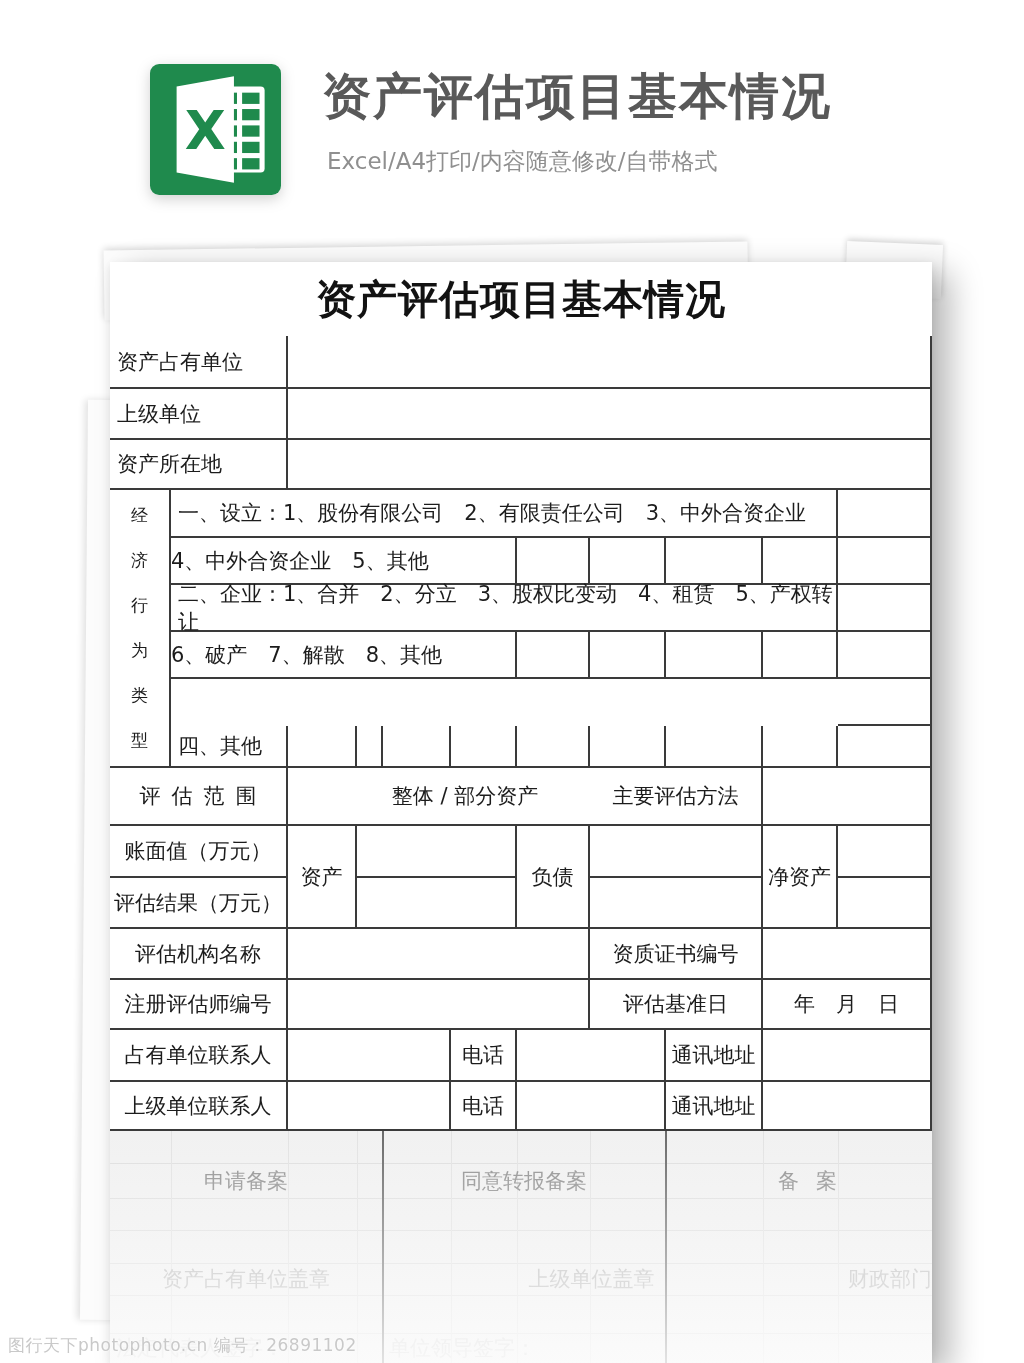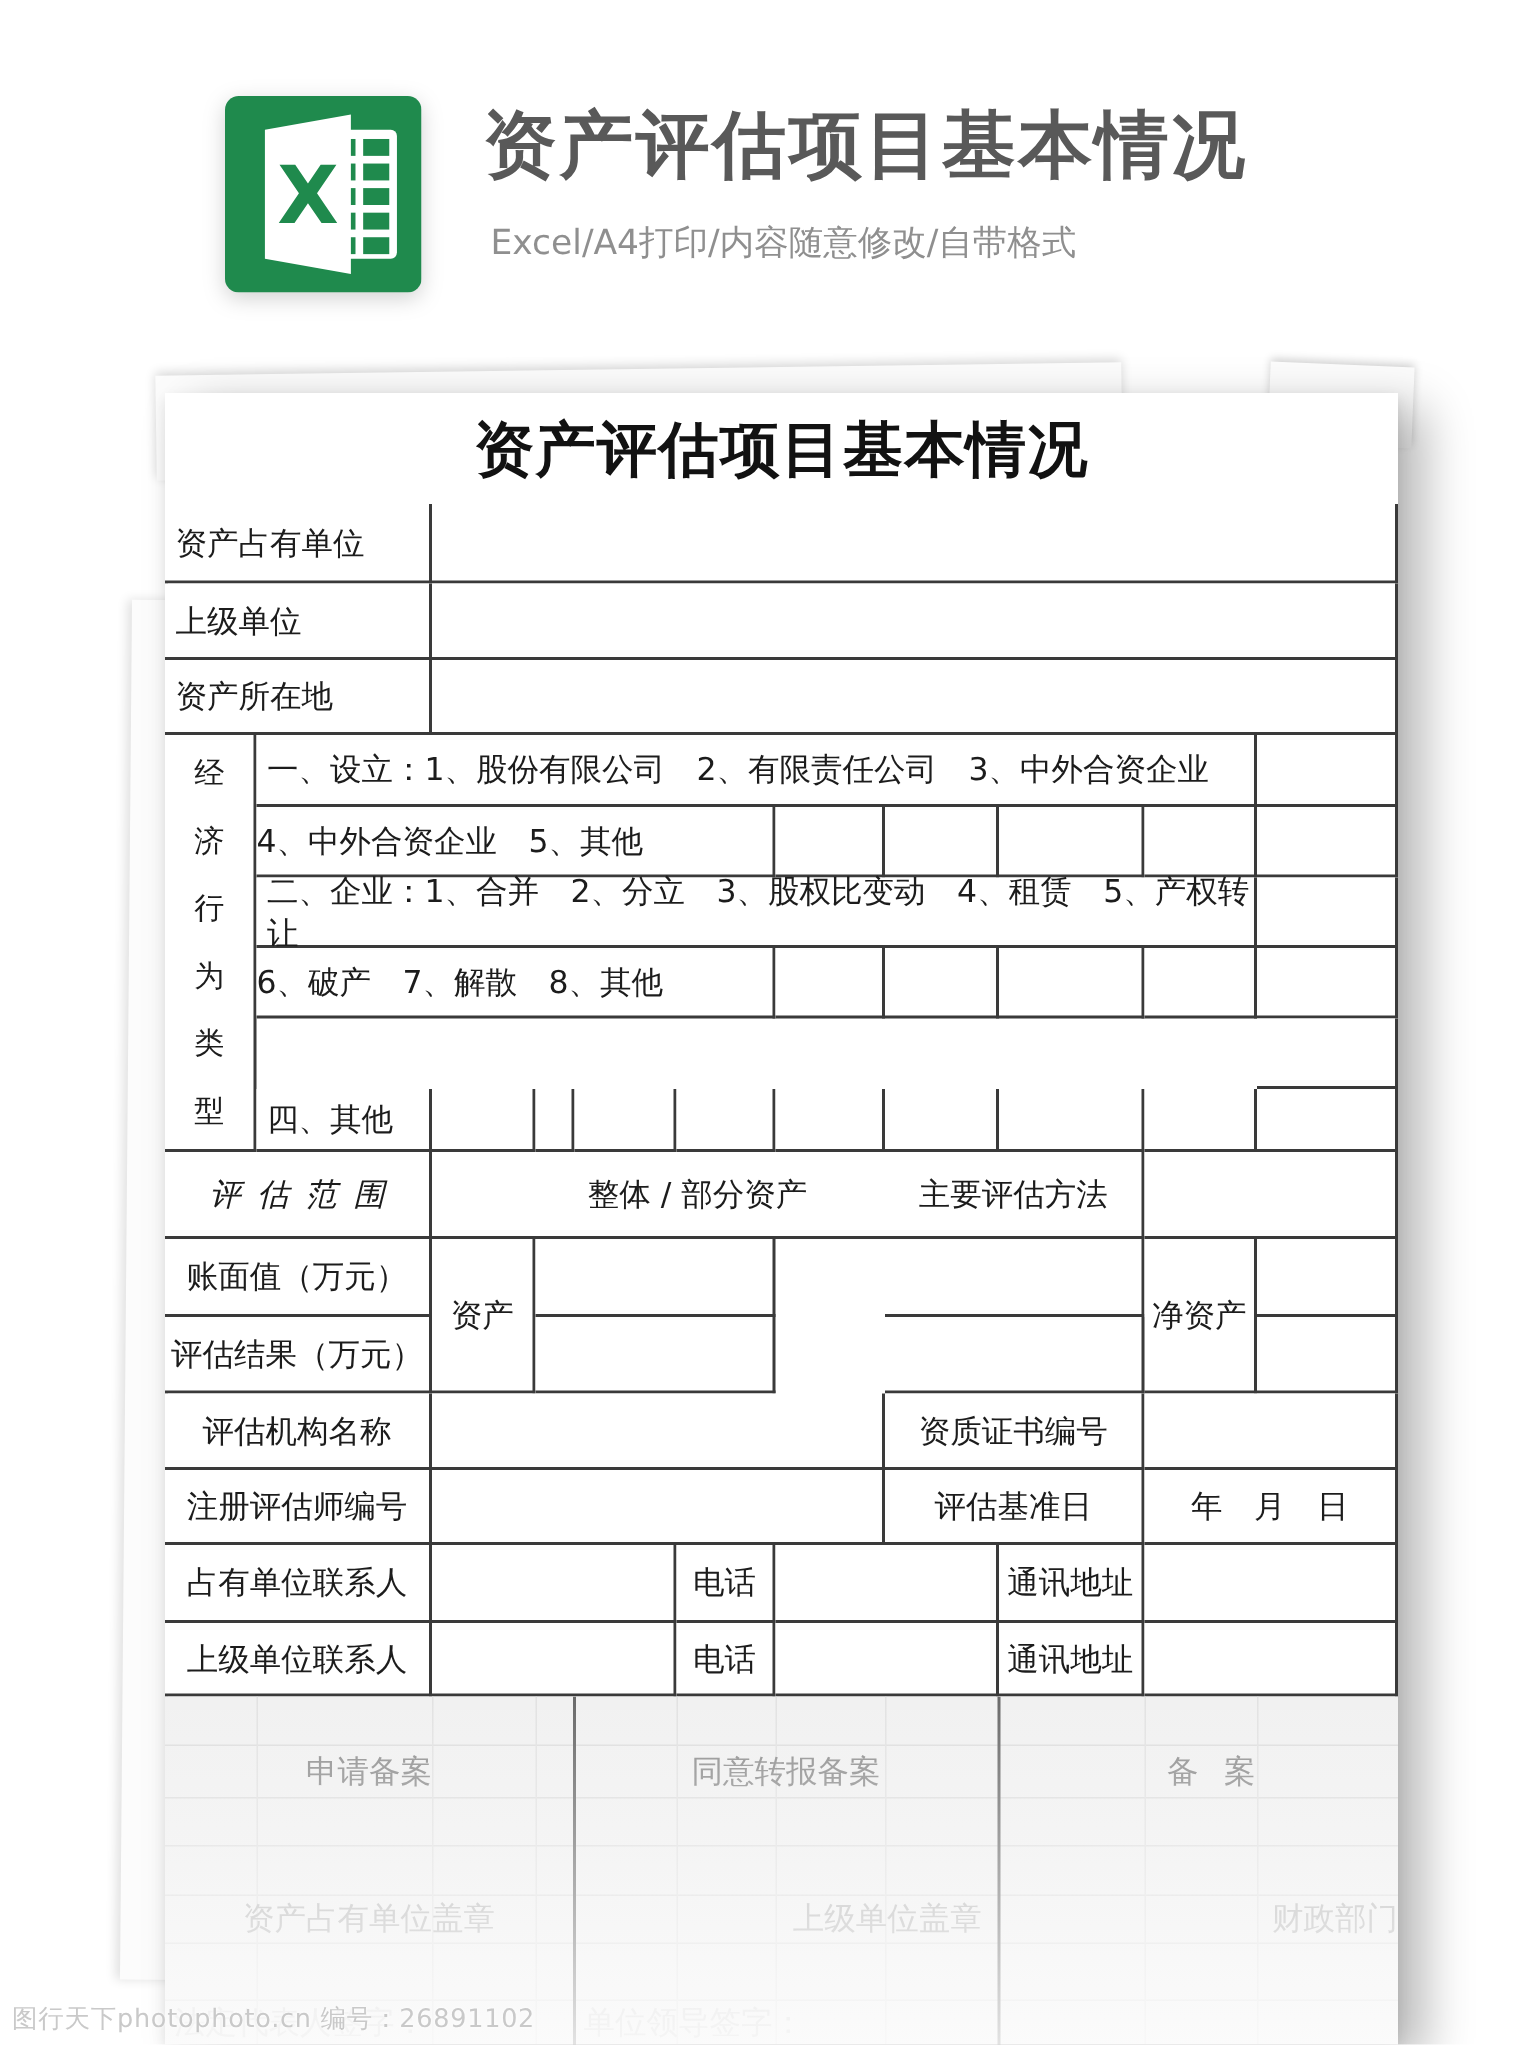--- a/index.html
+++ b/index.html
@@ -27,23 +27,23 @@
     box-shadow:18px 10px 30px rgba(0,0,0,.28), 0 3px 9px rgba(0,0,0,.10);}
   .page-title{position:absolute;left:0;top:0;width:822px;height:74px;display:flex;align-items:center;
     justify-content:center;font-size:40px;font-weight:700;color:#121212;letter-spacing:1px;}
   .tframe{position:absolute;left:0;top:74px;width:822px;height:795px;box-sizing:border-box;
     border-left:2px solid #3a3a3a;border-top:2px solid #3a3a3a;pointer-events:none;}
   .cell{position:absolute;box-sizing:border-box;border-right:2px solid #3a3a3a;border-bottom:2px solid #3a3a3a;
     display:flex;align-items:center;font-size:21px;background:#fff;}
   .lab{padding-left:7px;}
   .ctr{justify-content:center;}
   .indent{}
-  .ls10{letter-spacing:11px;padding-left:11px;font-style:italic;}
+  .ls10{letter-spacing:11px;padding-left:11px;}
   .vwrap{justify-content:center;}
-  .vtxt{width:23px;word-break:break-all;line-height:45px;font-size:20px;text-align:center;}
+  .vtxt{width:23px;word-break:break-all;line-height:45px;font-size:17px;text-align:center;}
   
   .bwrap{position:absolute;left:0;top:869px;width:822px;height:232px;background:#f1f1f1;overflow:hidden;}
   .hl{position:absolute;left:0;width:822px;height:1px;background:#dedede;}
   .vl{position:absolute;top:0;width:1px;height:232px;background:#e2e2e2;}
   .vd{position:absolute;top:0;width:2px;height:232px;background:#6a6a6a;}
   .btxt{position:absolute;display:flex;align-items:center;justify-content:center;
     color:#8f8f8f;font-size:21px;}
   .ls16{letter-spacing:17px;padding-left:17px;}
   .stamp{color:#b6b6b6;}
   .right{justify-content:flex-end;padding-right:6px;}
@@ -133,20 +133,21 @@
   <div class="cell" style="left:728px;top:464px;width:94px;height:42px"></div>
 
   <div class="cell ctr ls10" style="left:0;top:506px;width:178px;height:58px">评估范围</div>
   <div class="cell ctr" style="left:178px;top:506px;width:356px;height:58px">整体 / 部分资产</div>
   <div class="cell ctr" style="left:480px;top:506px;width:173px;height:58px">主要评估方法</div>
   <div class="cell" style="left:653px;top:506px;width:169px;height:58px"></div>
 
   <div class="cell ctr" style="left:0;top:564px;width:178px;height:52px">账面值（万元）</div>
   <div class="cell ctr" style="left:178px;top:564px;width:69px;height:103px">资产</div>
   <div class="cell" style="left:247px;top:564px;width:160px;height:52px"></div>
+  <div class="cell ctr" style="left:407px;top:564px;width:73px;height:103px">负债</div>
   <div class="cell" style="left:480px;top:564px;width:173px;height:52px"></div>
   <div class="cell ctr" style="left:653px;top:564px;width:75px;height:103px">净资产</div>
   <div class="cell" style="left:728px;top:564px;width:94px;height:52px"></div>
 
   <div class="cell ctr" style="left:0;top:616px;width:178px;height:51px">评估结果（万元）</div>
   <div class="cell" style="left:247px;top:616px;width:160px;height:51px"></div>
   <div class="cell" style="left:480px;top:616px;width:173px;height:51px"></div>
   <div class="cell" style="left:728px;top:616px;width:94px;height:51px"></div>
 
   <div class="cell ctr" style="left:0;top:667px;width:178px;height:51px">评估机构名称</div>

